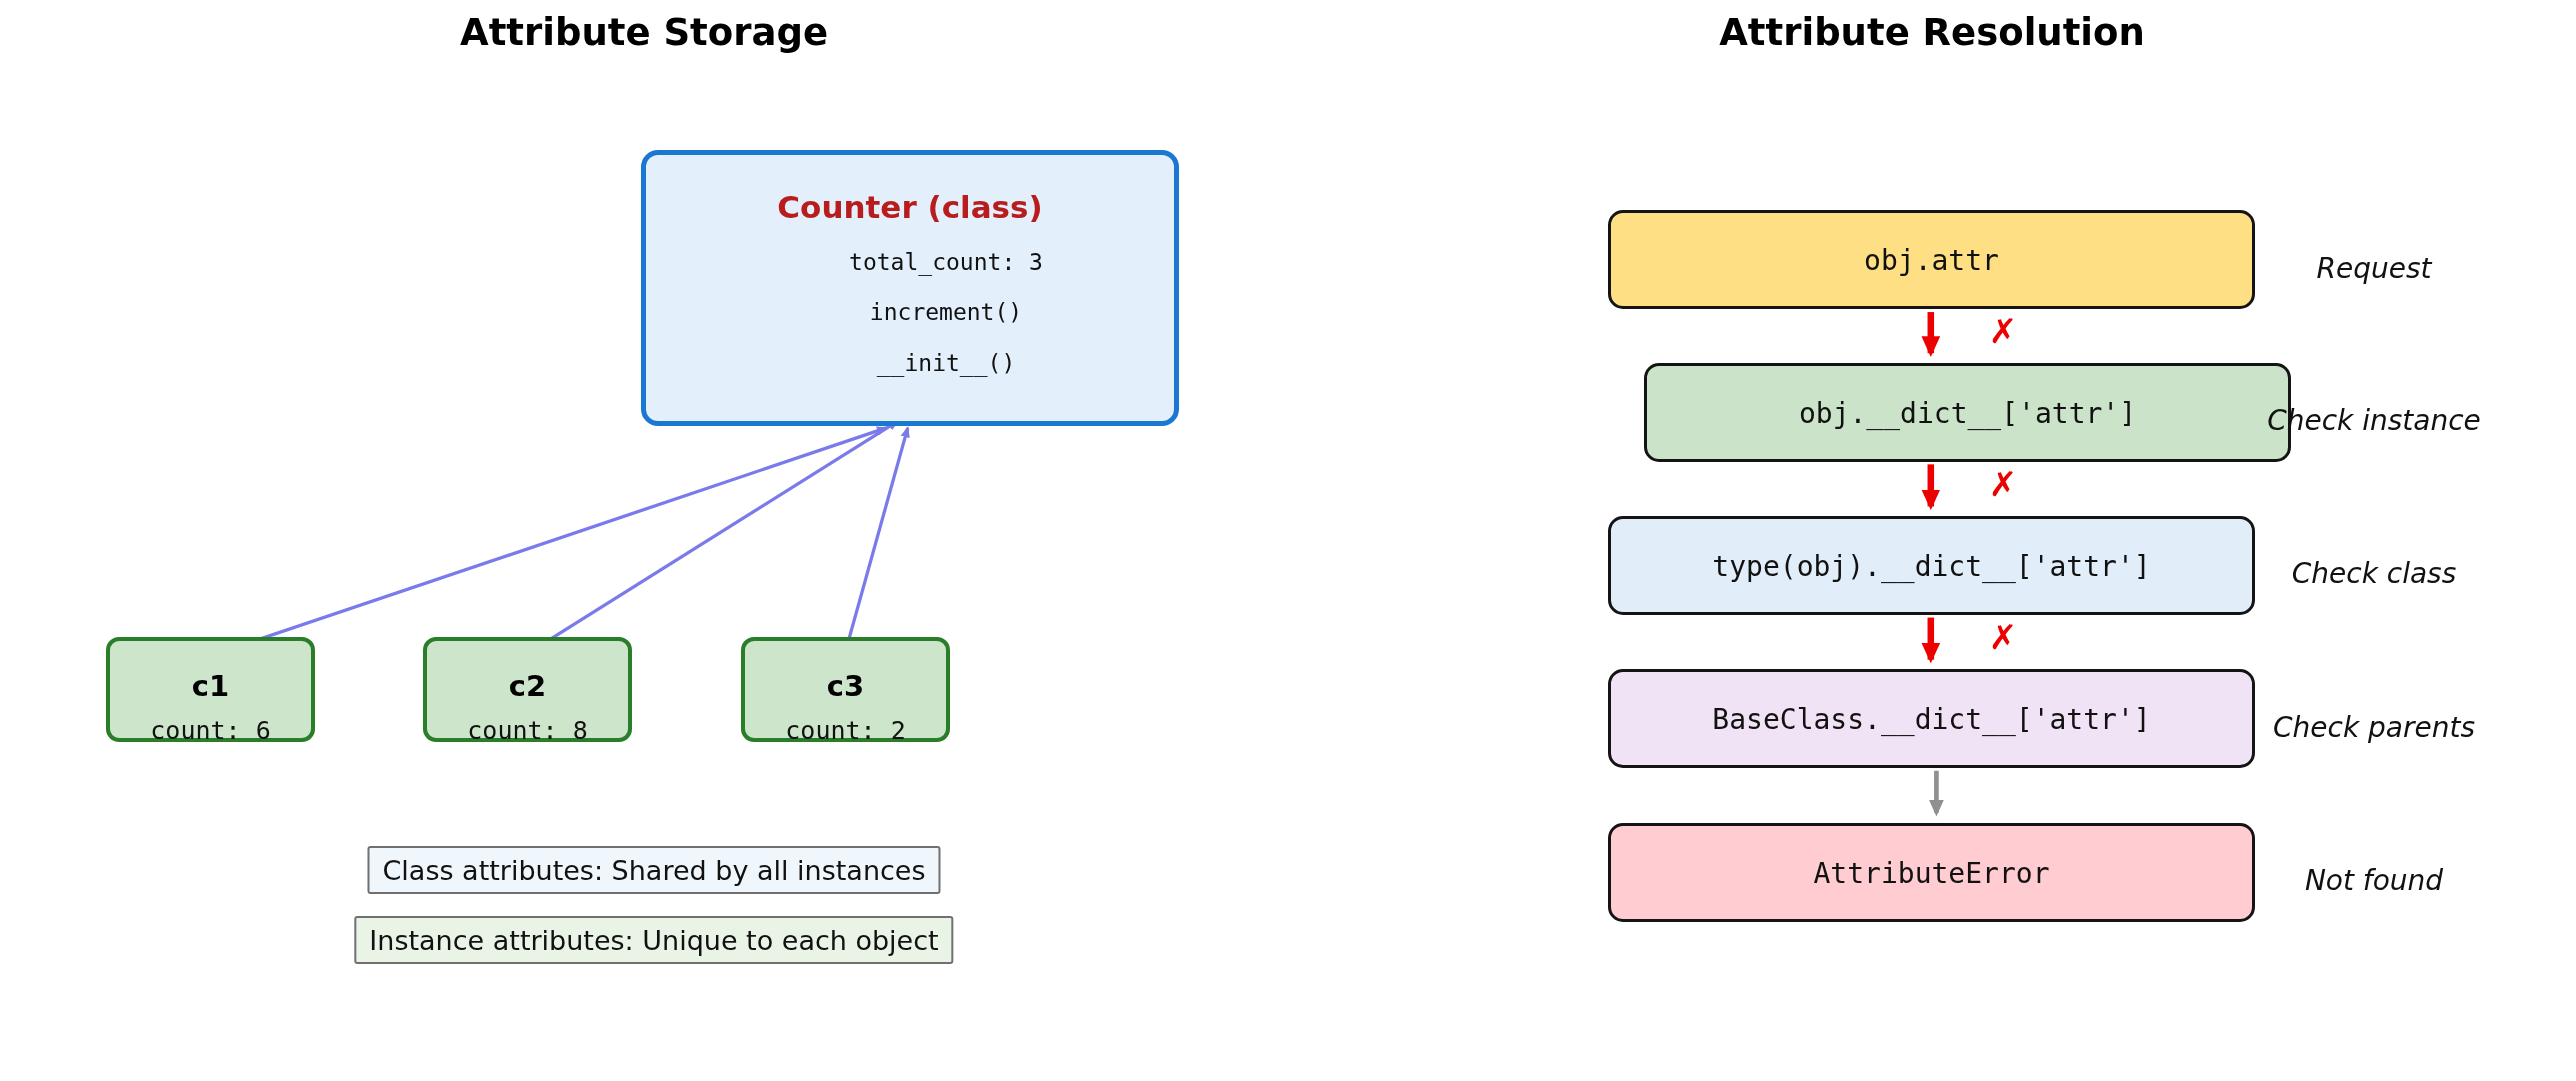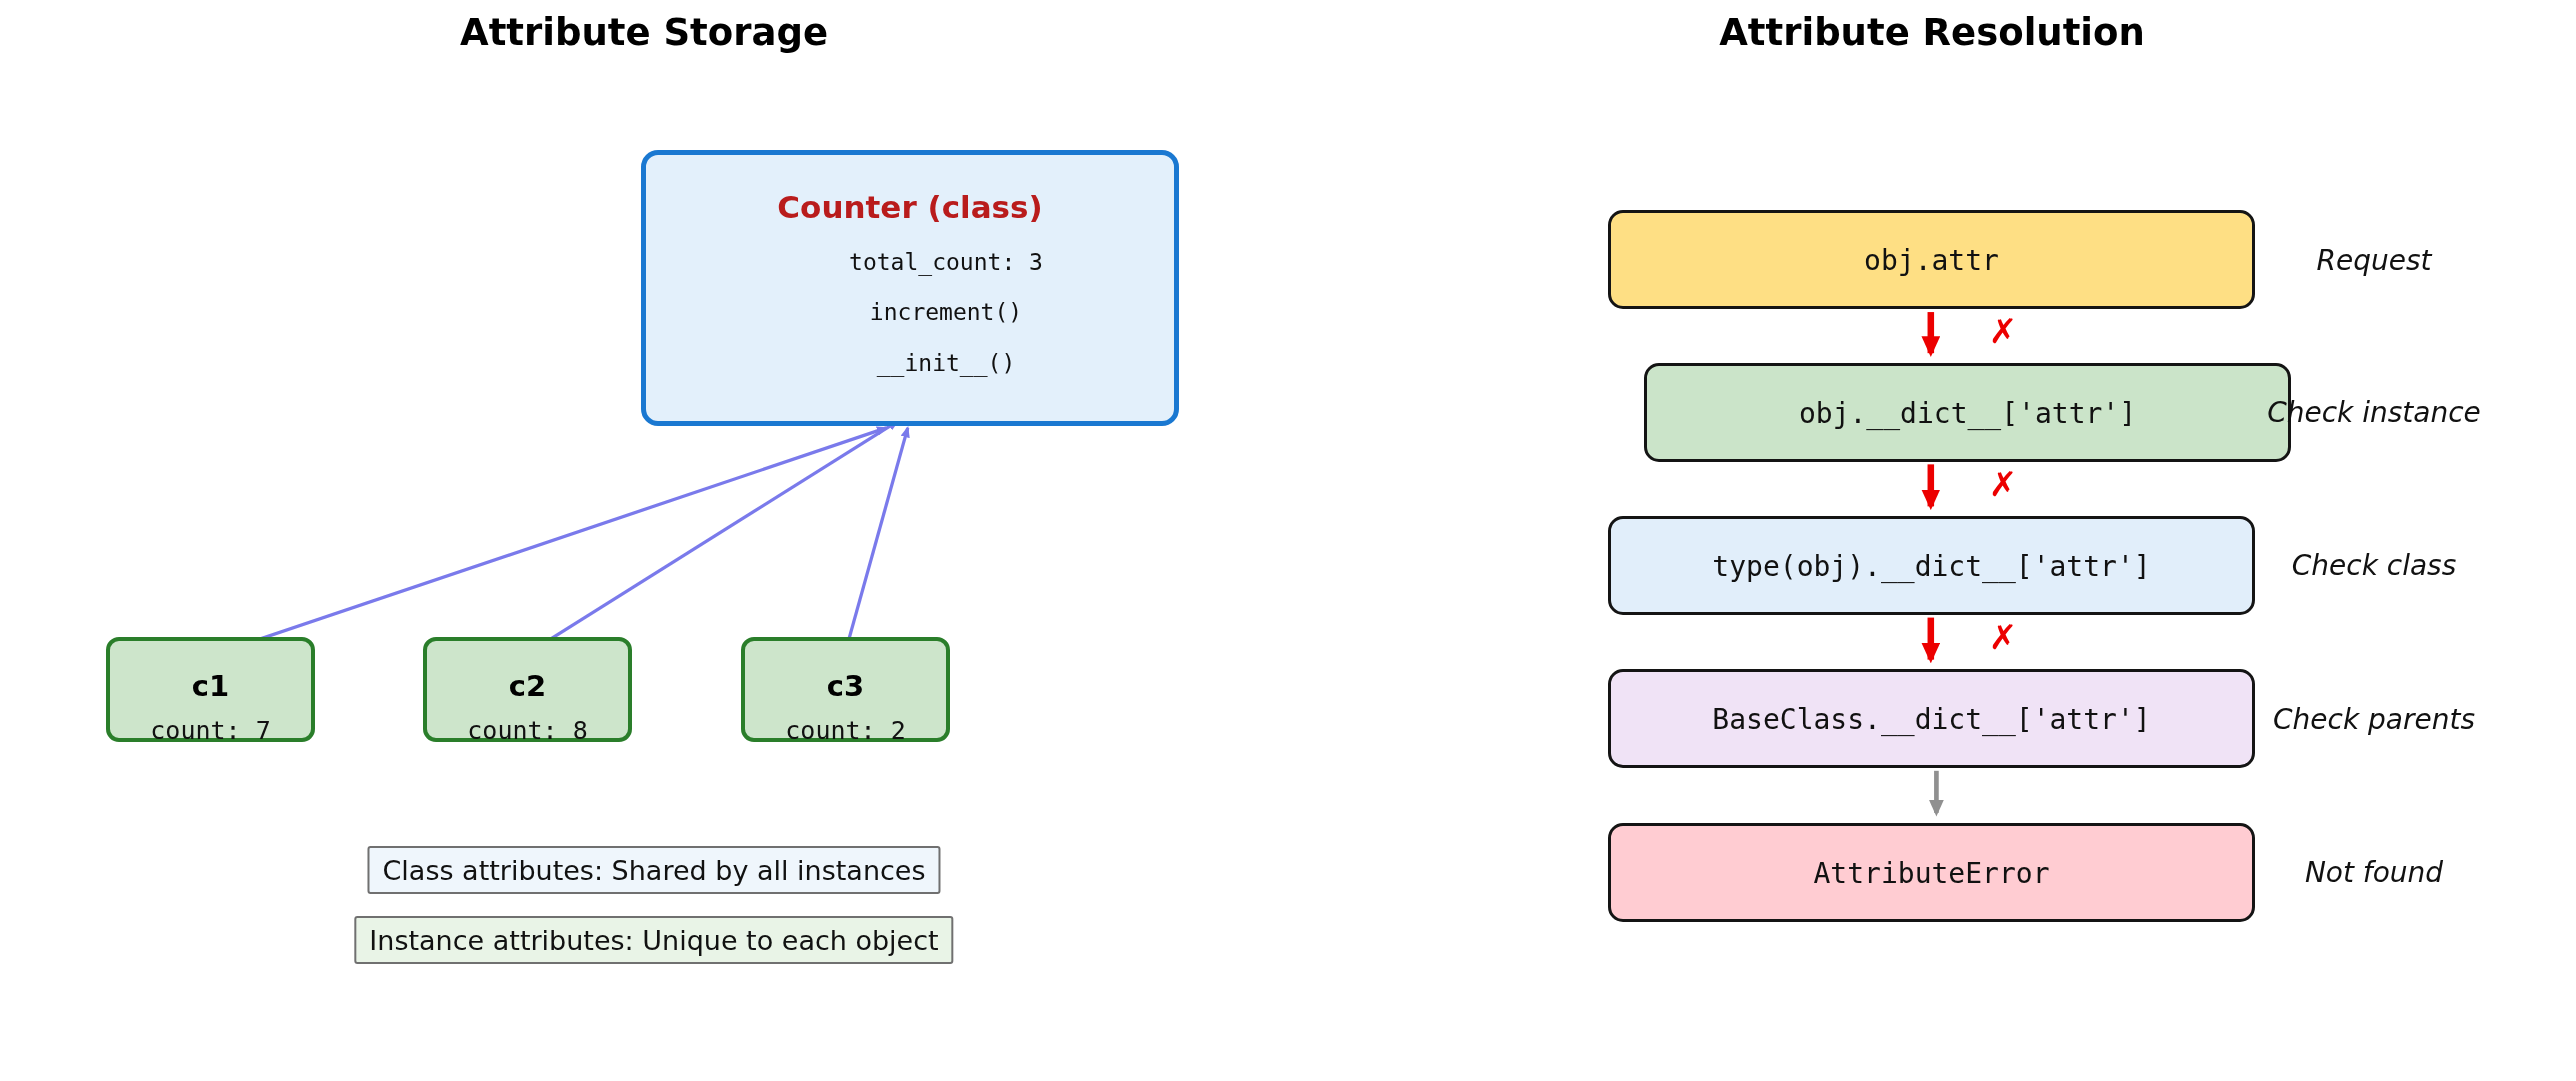--- a/index.html
+++ b/index.html
@@ -83,20 +83,21 @@
   .step-code {
     left: 50%; top: 50%;
     font-size: 28px;
   }
   .step-label {
     left: 2374px;
     font-size: 28px;
     font-style: italic;
     color: #111111;
     white-space: nowrap;
+    margin-top: 8px;
   }
   .fail-mark {
     font-size: 34px;
     font-weight: bold;
     font-style: italic;
     color: #ec0000;
     white-space: nowrap;
   }
   svg.overlay {
     position: absolute;
@@ -143,21 +144,21 @@
 
   <div class="abs class-box">
     <div class="abs center-xy class-box-title">Counter (class)</div>
     <div class="abs center-xy mono class-attr" style="top:107px;">total_count: 3</div>
     <div class="abs center-xy mono class-attr" style="top:157px;">increment()</div>
     <div class="abs center-xy mono class-attr" style="top:208px;">__init__()</div>
   </div>
 
   <div class="abs instance-box" style="left:106px;">
     <div class="abs center-xy instance-name">c1</div>
-    <div class="abs center-xy mono instance-attr">count: 7</div>
+    <div class="abs center-xy mono instance-attr">count: 6</div>
   </div>
   <div class="abs instance-box" style="left:423px;">
     <div class="abs center-xy instance-name">c2</div>
     <div class="abs center-xy mono instance-attr">count: 8</div>
   </div>
   <div class="abs instance-box" style="left:741px;">
     <div class="abs center-xy instance-name">c3</div>
     <div class="abs center-xy mono instance-attr">count: 2</div>
   </div>
 

